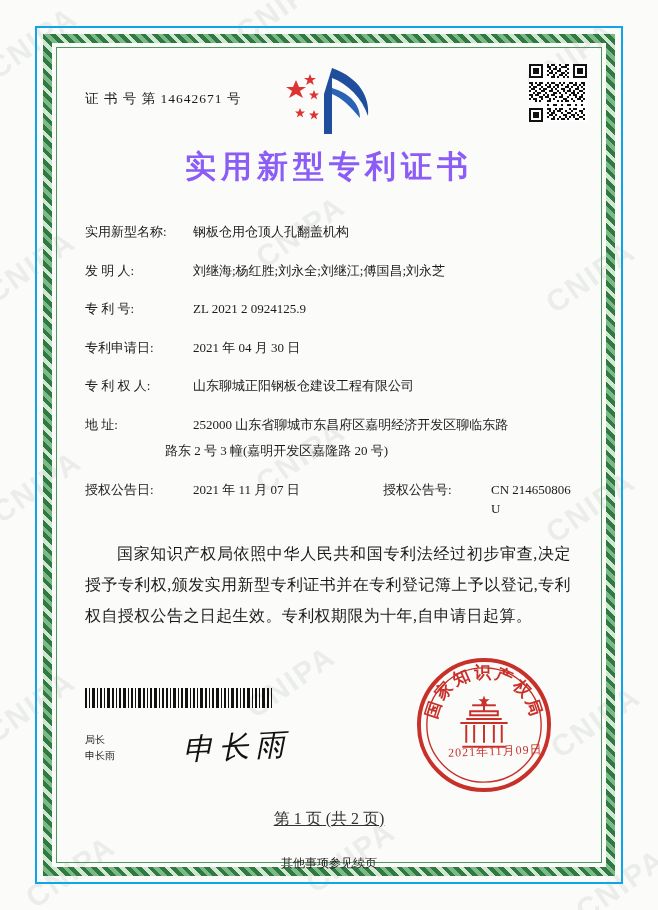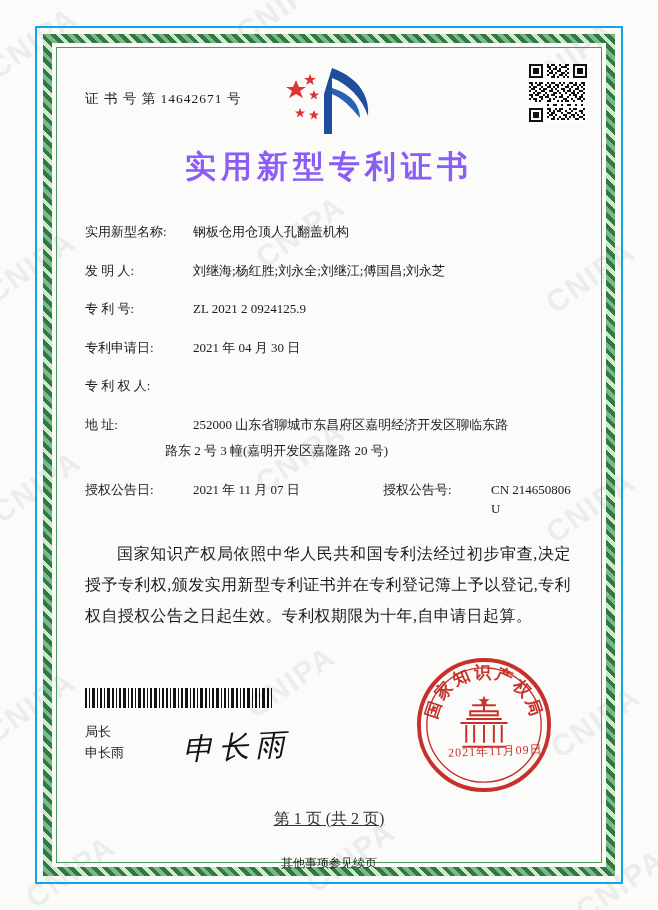--- a/index.html
+++ b/index.html
@@ -128,21 +128,21 @@
   
   .barcode{
     position:absolute;
     left:22px;bottom:148px;
     width:190px;height:20px;
   }
   
   .sig{
     position:absolute;
     left:22px;bottom:92px;
-    font-size:13px;
+    font-size:10px;
     line-height:1.6;
   }
   .sig-hand{
     position:absolute;
     left:120px;bottom:88px;
     font-family:"Liberation Serif","DejaVu Serif",serif;
     font-size:30px;
     font-style:italic;
     letter-spacing:6px;
     color:#111;
@@ -411,20 +411,21 @@
       <div class="frow">
         <div class="flabel">专  利  号:</div>
         <div class="fval">ZL 2021 2 0924125.9</div>
       </div>
       <div class="frow">
         <div class="flabel">专利申请日:</div>
         <div class="fval">2021 年 04 月 30 日</div>
       </div>
       <div class="frow">
         <div class="flabel">专 利 权 人:</div>
+        <div class="fval">山东聊城正阳钢板仓建设工程有限公司</div>
       </div>
       <div class="frow">
         <div class="flabel">地      址:</div>
         <div class="fval">252000 山东省聊城市东昌府区嘉明经济开发区聊临东路</div>
       </div>
       <div class="indent">路东 2 号 3 幢(嘉明开发区嘉隆路 20 号)</div>
       <div class="frow">
         <div class="flabel">授权公告日:</div>
         <div class="fval" style="flex:0 0 190px;">2021 年 11 月 07 日</div>
         <div class="fval2-label">授权公告号:</div>

